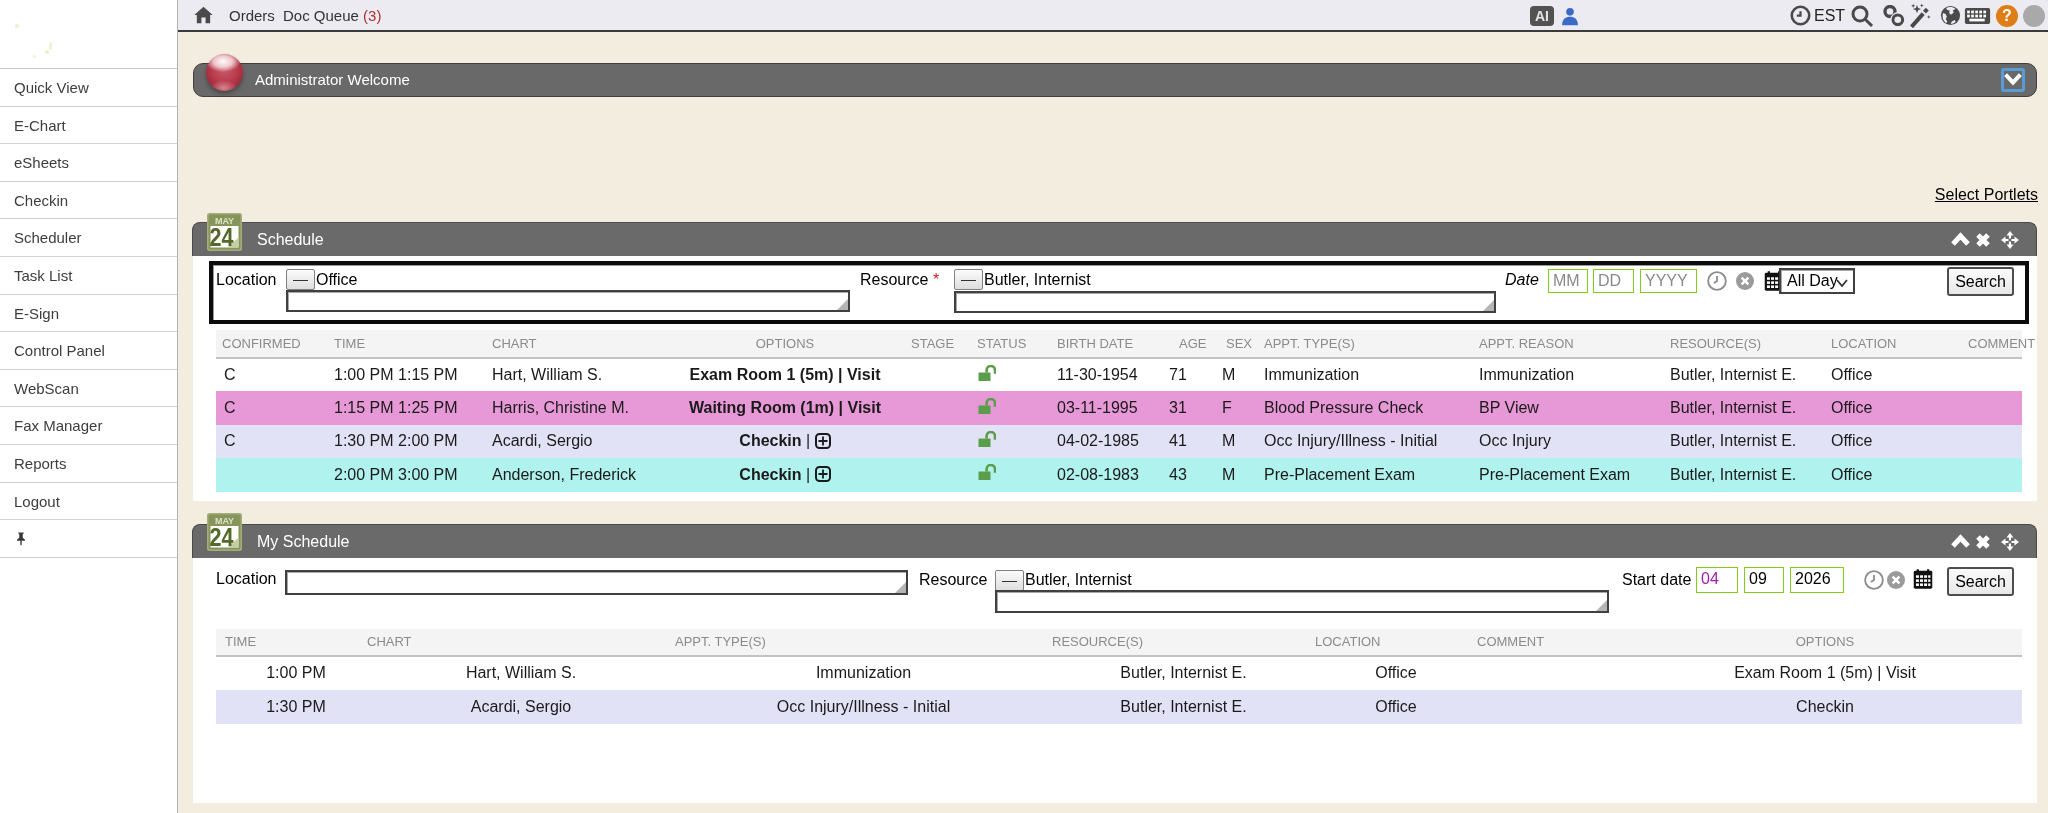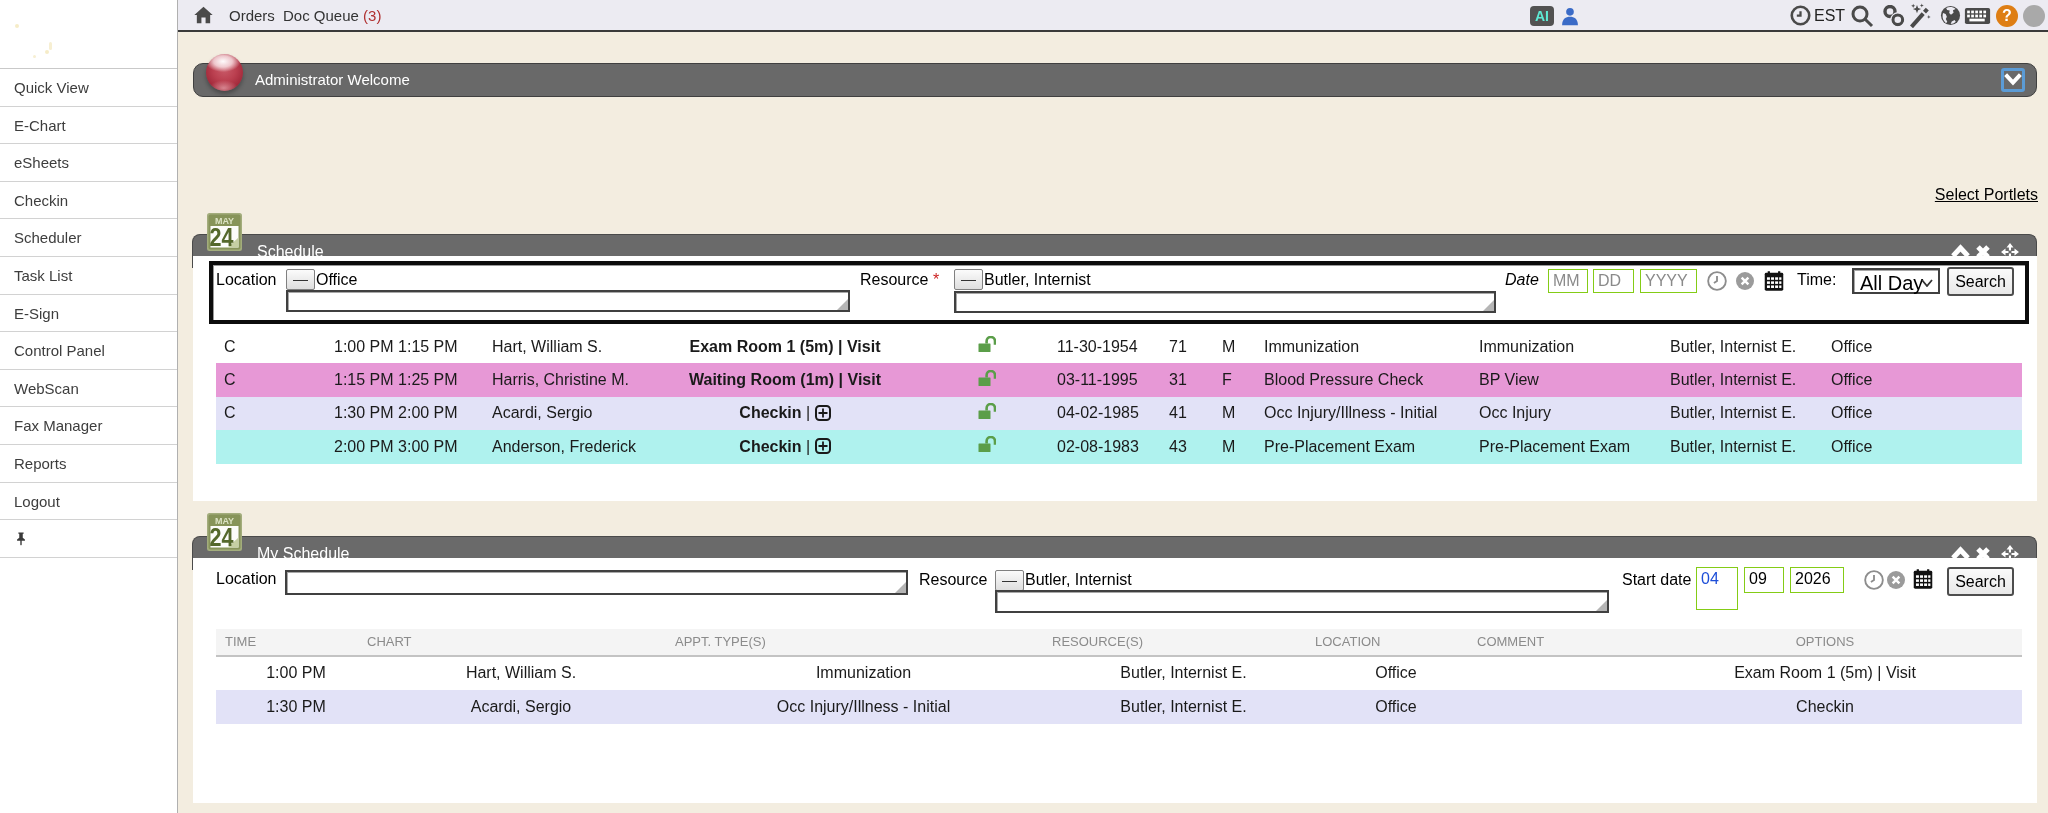--- a/index.html
+++ b/index.html
@@ -21,21 +21,21 @@
   background:
    radial-gradient(ellipse 66% 40% at 46% 20%, rgba(255,255,255,0.98) 0%, rgba(255,242,244,0.75) 38%, rgba(255,255,255,0) 72%),
    radial-gradient(ellipse 55% 30% at 48% 92%, rgba(255,205,210,0.55) 0%, rgba(255,205,210,0) 70%),
    radial-gradient(circle at 50% 42%, #c85a68 0%, #bb4050 40%, #a52c3d 68%, #871726 88%, #6f0e1b 100%);
   z-index:3; box-shadow:0 3px 4px rgba(0,0,0,0.3);}
 #wtitle { position:absolute; left:255px; top:71px; color:#fff; font-size:15px; z-index:3; }
 #wchev { position:absolute; left:2001px; top:68px; width:24px; height:24px; border:3px solid #5b9bd5; border-radius:3px; z-index:3; }
 #selport { position:absolute; right:10px; top:186px; font-size:16px; color:#000; text-decoration:underline; }
 
 
-.phead { position:absolute; left:192px; width:1845px; height:34px; background:#6a6a6a; border:1px solid #4a4a4a; border-bottom:none; border-radius:8px 8px 0 0;margin-top:12px; }
+.phead { position:absolute; left:192px; width:1845px; height:34px; background:#6a6a6a; border:1px solid #4a4a4a; border-bottom:none; border-radius:8px 8px 0 0; }
 .ptitle { position:absolute; left:64px; top:8px; color:#fff; font-size:16px; }
 .pbody { position:absolute; left:193px; width:1844px; background:#fff; }
 .cal-ic { position:absolute; left:207px; width:35px; height:38px; z-index:4; }
 .hicons { position:absolute; right:15px; top:8px; }
 
 
 .lbl { font-size:16px; color:#000; position:absolute; }
 .minus-btn { position:absolute; width:29px; height:21px; background:linear-gradient(#fbfbfb,#dedede); border:1px solid #808080; border-radius:2px; font-size:15px; color:#333; text-align:center; line-height:18px; }
 .inp { position:absolute; background:#fff; border:2px solid #404040; box-shadow:inset 1px 1px 0 #a8a8a8; }
 .grip::after { content:""; position:absolute; right:0; bottom:0; width:0; height:0; border-left:11px solid transparent; border-bottom:11px solid #b5b5b5; }
@@ -56,21 +56,21 @@
 </style>
 </head>
 <body>
 <div id="content"></div>
 <div id="topnav">
   <svg class="ticon" style="left:15px;" width="21" height="20" viewBox="0 0 24 24" fill="#4a4a4a">
       <path d="M12 2 L23 12 L20 12 L20 22 L14.5 22 L14.5 15 L9.5 15 L9.5 22 L4 22 L4 12 L1 12 Z"></path>
     </svg>
   <span class="nav-t" style="left:51px;">Orders</span>
   <span class="nav-t" style="left:105px;">Doc Queue <span class="red">(3)</span></span>
-  <span class="abs" style="left:1352px;top:6px;width:24px;height:20px;background:#525252;border-radius:4px;color:#5eead4;font-weight:bold;font-size:14px;text-align:center;line-height:20px;">AI</span>
+  <span class="abs" style="left:1352px;top:6px;width:24px;height:20px;background:#525252;border-radius:4px;color:#e5e5e5;font-weight:bold;font-size:14px;text-align:center;line-height:20px;">AI</span>
   <svg class="ticon" style="left:1382px;top:6px;" width="20" height="20" viewBox="0 0 24 24" fill="#3b6bc7">
       <circle cx="12" cy="7" r="4.6"></circle>
       <path d="M2.5 23 C2.5 15.5 7 13 12 13 C17 13 21.5 15.5 21.5 23 Z"></path>
     </svg>
   <svg class="ticon" style="left:1612px;top:5px;" width="21" height="21" viewBox="0 0 24 24" fill="none" stroke="#4a4a4a" stroke-width="3">
       <circle cx="12" cy="12" r="10"></circle>
       <path d="M12 7 L12 12.2 L7.8 12.2" stroke-width="2.6"></path>
     </svg>
   <span class="nav-t" style="left:1636px;top:7px;font-size:16px;color:#222;">EST</span>
   <svg class="ticon" style="left:1672px;top:4px;" width="24" height="24" viewBox="0 0 24 24" fill="none" stroke="#4a4a4a" stroke-width="3">
@@ -203,21 +203,21 @@
       <rect x="9.5" y="14.5" width="4" height="3.4"></rect>
       <rect x="15" y="14.5" width="4" height="3.4"></rect>
       <rect x="20.5" y="14.5" width="3" height="3.4"></rect>
       <rect x="4" y="20" width="4" height="3.4"></rect>
       <rect x="9.5" y="20" width="4" height="3.4"></rect>
       <rect x="15" y="20" width="4" height="3.4"></rect>
       <rect x="20.5" y="20" width="3" height="3.4"></rect>
     </g>
   </svg>
 <div class="lbl" style="left:1797px;top:271px;z-index:3;">Time:</div>
-<div class="inp" style="left:1852px;top:268px;width:88px;height:26px;z-index:3;font-size:20px;padding:2px 6px;border-width:2px;">All Day<svg style="position:absolute;right:5px;top:9px;" width="12" height="8" viewBox="0 0 12 8">
+<div class="inp" style="left:1779px;top:268px;width:76px;height:26px;z-index:3;font-size:16px;padding:2px 6px;border-width:2px;">All Day<svg style="position:absolute;right:5px;top:9px;" width="12" height="8" viewBox="0 0 12 8">
       <path d="M1 1 L6 7 L11 1" fill="none" stroke="#333" stroke-width="1.8"></path>
     </svg></div>
 <div class="btn" style="left:1947px;top:267px;width:67px;height:29px;line-height:26px;z-index:3;">Search</div>
 
 <table class="grid" style="left:216px;top:330px;width:1806px;" id="t1">
  <colgroup>
       <col style="width:118px">
       <col style="width:158px">
       <col style="width:196px">
       <col style="width:194px">
@@ -226,20 +226,36 @@
       <col style="width:148px">
       <col style="width:53px">
       <col style="width:48px">
       <col style="width:215px">
       <col style="width:191px">
       <col style="width:161px">
       <col style="width:137px">
       <col style="width:54px">
     </colgroup>
  <tbody>
+      <tr>
+        <th style="padding-left:6px;">CONFIRMED</th>
+        <th>TIME</th>
+        <th>CHART</th>
+        <th class="ctr">OPTIONS</th>
+        <th style="padding-left:29px;">STAGE</th>
+        <th style="padding-left:22px;">STATUS</th>
+        <th style="padding-left:42px;">BIRTH DATE</th>
+        <th style="padding-left:16px;">AGE</th>
+        <th style="padding-left:10px;">SEX</th>
+        <th>APPT. TYPE(S)</th>
+        <th>APPT. REASON</th>
+        <th>RESOURCE(S)</th>
+        <th>LOCATION</th>
+        <th>COMMENT</th>
+      </tr>
  <tr>
         <td style="padding-left:8px;">C</td>
         <td>1:00 PM 1:15 PM</td>
         <td>Hart, William S.</td>
         <td class="ctr bold">Exam Room 1 (5m) | Visit</td>
         <td></td>
         <td class="ctr"><svg width="18" height="17" viewBox="0 0 18 17" style="margin-left:4px;">
             <rect x="0.5" y="7.5" width="12" height="8.5" rx="0.5" fill="#5b9e49"></rect>
             <path d="M8.6 7.5 L8.6 5.2 A4.2 4.2 0 0 1 17 5.2 L17 8.8" fill="none" stroke="#5b9e49" stroke-width="2.6"></path>
           </svg></td>
@@ -341,21 +357,21 @@
 </svg>
 <div class="pbody" style="top:558px;height:245px;"></div>
 
 <div class="lbl" style="left:216px;top:570px;z-index:3;">Location</div>
 <div class="inp grip" style="left:285px;top:570px;width:623px;height:25px;z-index:3;"></div>
 <div class="lbl" style="left:919px;top:571px;z-index:3;">Resource</div>
 <div class="minus-btn" style="left:995px;top:570px;z-index:3;">—</div>
 <div class="lbl" style="left:1025px;top:571px;z-index:3;">Butler, Internist</div>
 <div class="inp grip" style="left:995px;top:590px;width:614px;height:23px;z-index:3;"></div>
 <div class="lbl" style="left:1622px;top:571px;z-index:3;">Start date</div>
-<div class="inp-s" style="left:1696px;top:567px;width:42px;height:43px;z-index:3;color:#1d4ed8;">04</div>
+<div class="inp-s" style="left:1696px;top:567px;width:42px;height:26px;z-index:3;color:#a21caf;">04</div>
 <div class="inp-s" style="left:1744px;top:567px;width:40px;height:26px;z-index:3;color:#000;">09</div>
 <div class="inp-s" style="left:1790px;top:567px;width:54px;height:26px;z-index:3;color:#000;">2026</div>
 <svg class="abs" style="left:1864px;top:570px;z-index:3;" width="20" height="20" viewBox="0 0 26 26" fill="none" stroke="#8d8d8d" stroke-width="2.4">
     <circle cx="13" cy="13" r="11.5"></circle>
     <path d="M13 6.5 L13 13 L9 15.5"></path>
   </svg>
 <svg class="abs" style="left:1887px;top:571px;z-index:3;" width="18" height="18" viewBox="0 0 24 24">
     <circle cx="12" cy="12" r="12" fill="#9b9b9b"></circle>
     <path d="M7.5 7.5 L16.5 16.5 M16.5 7.5 L7.5 16.5" stroke="#fff" stroke-width="3.2"></path>
   </svg>

